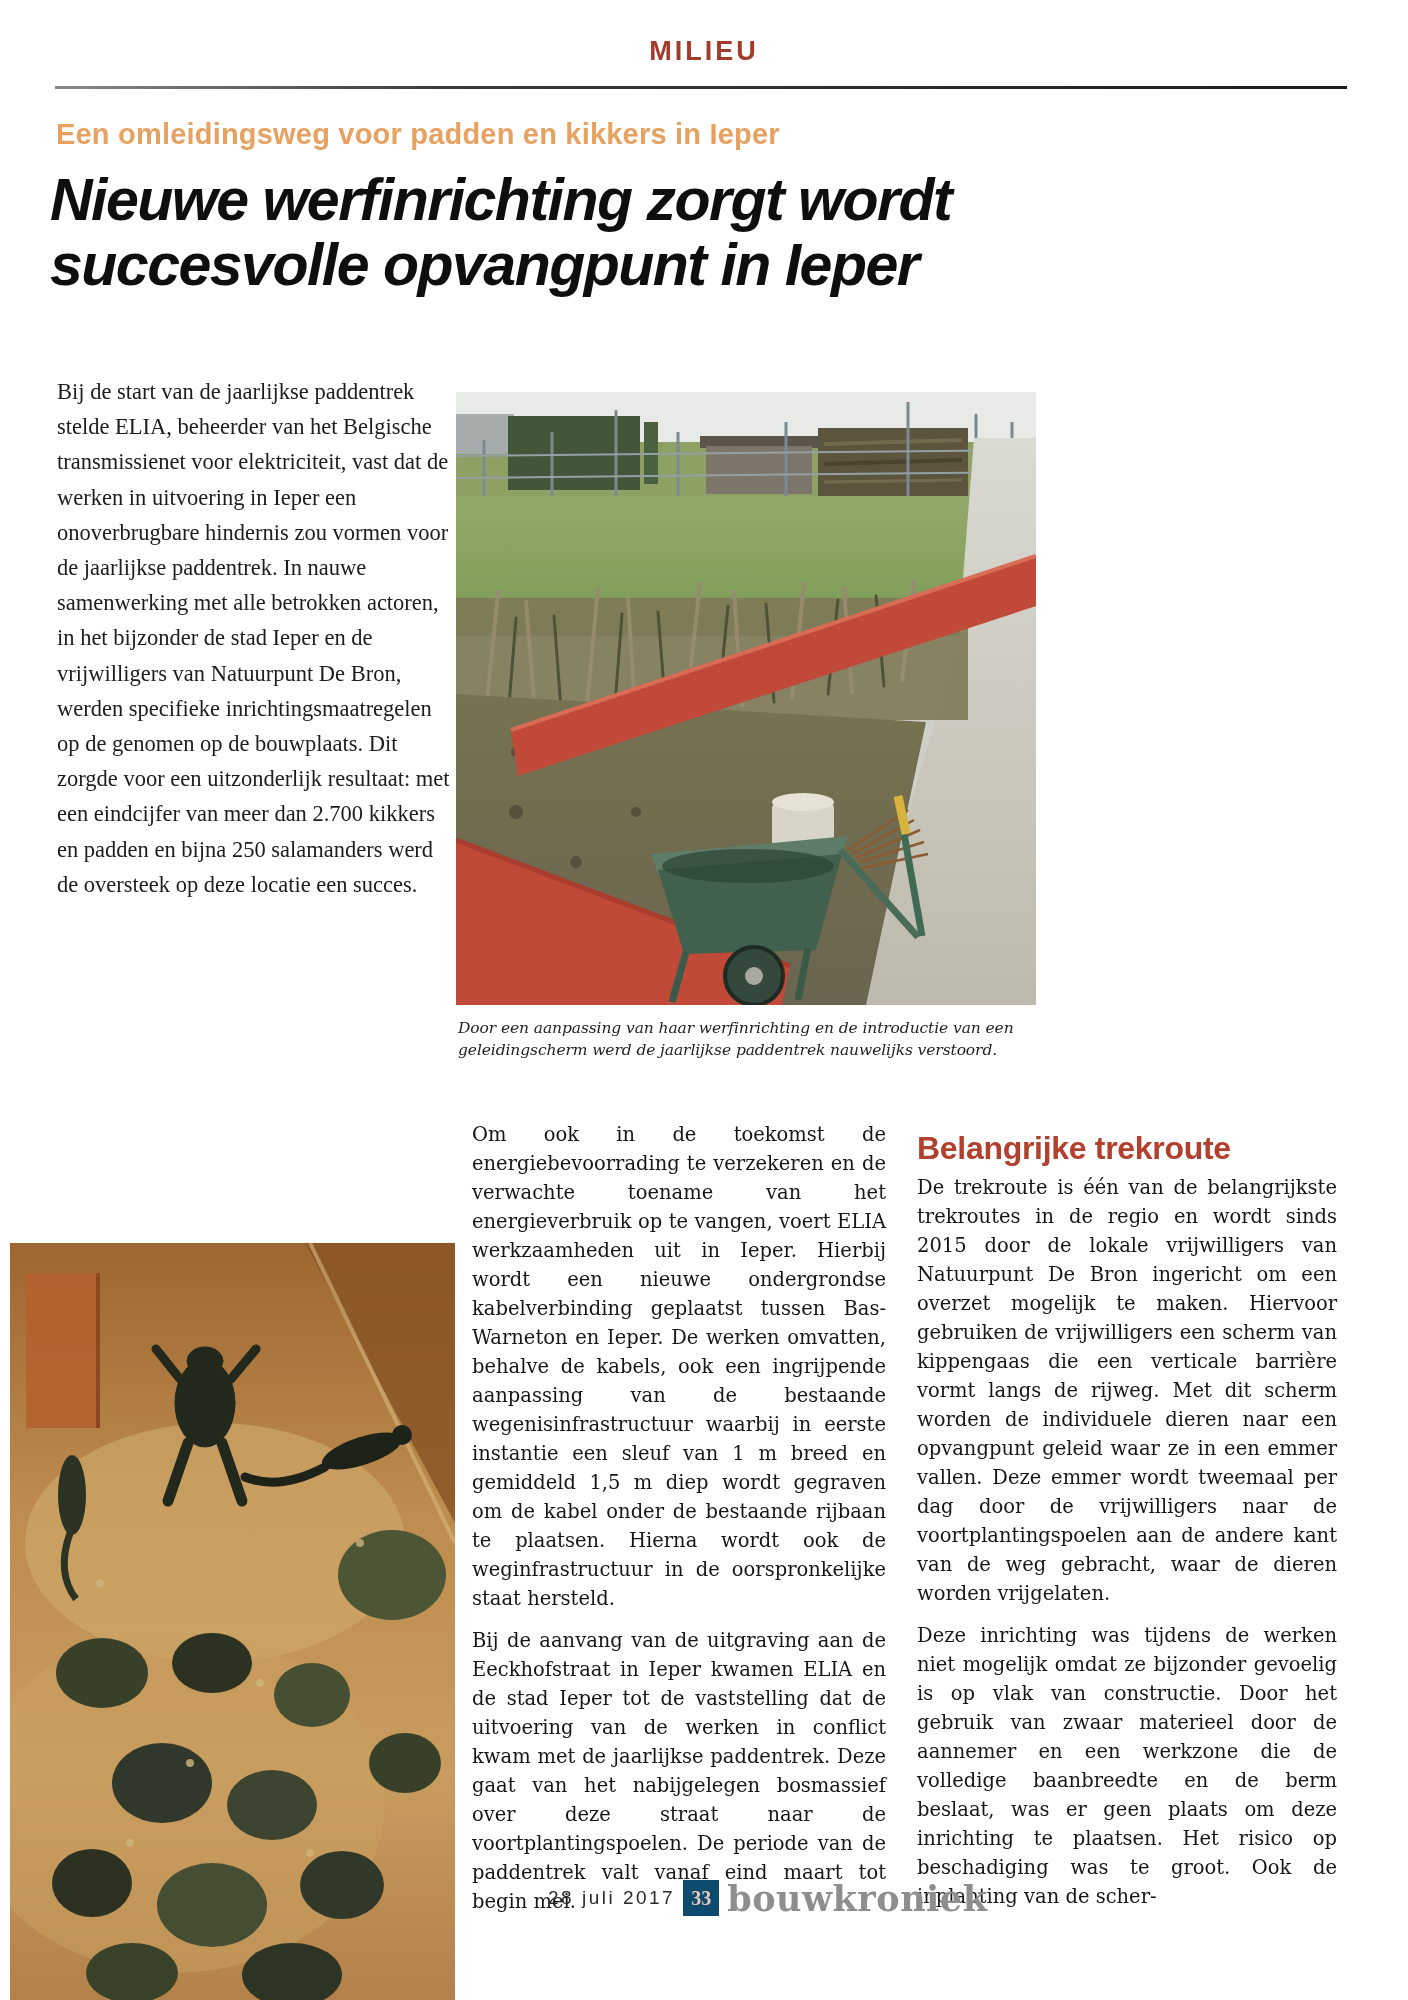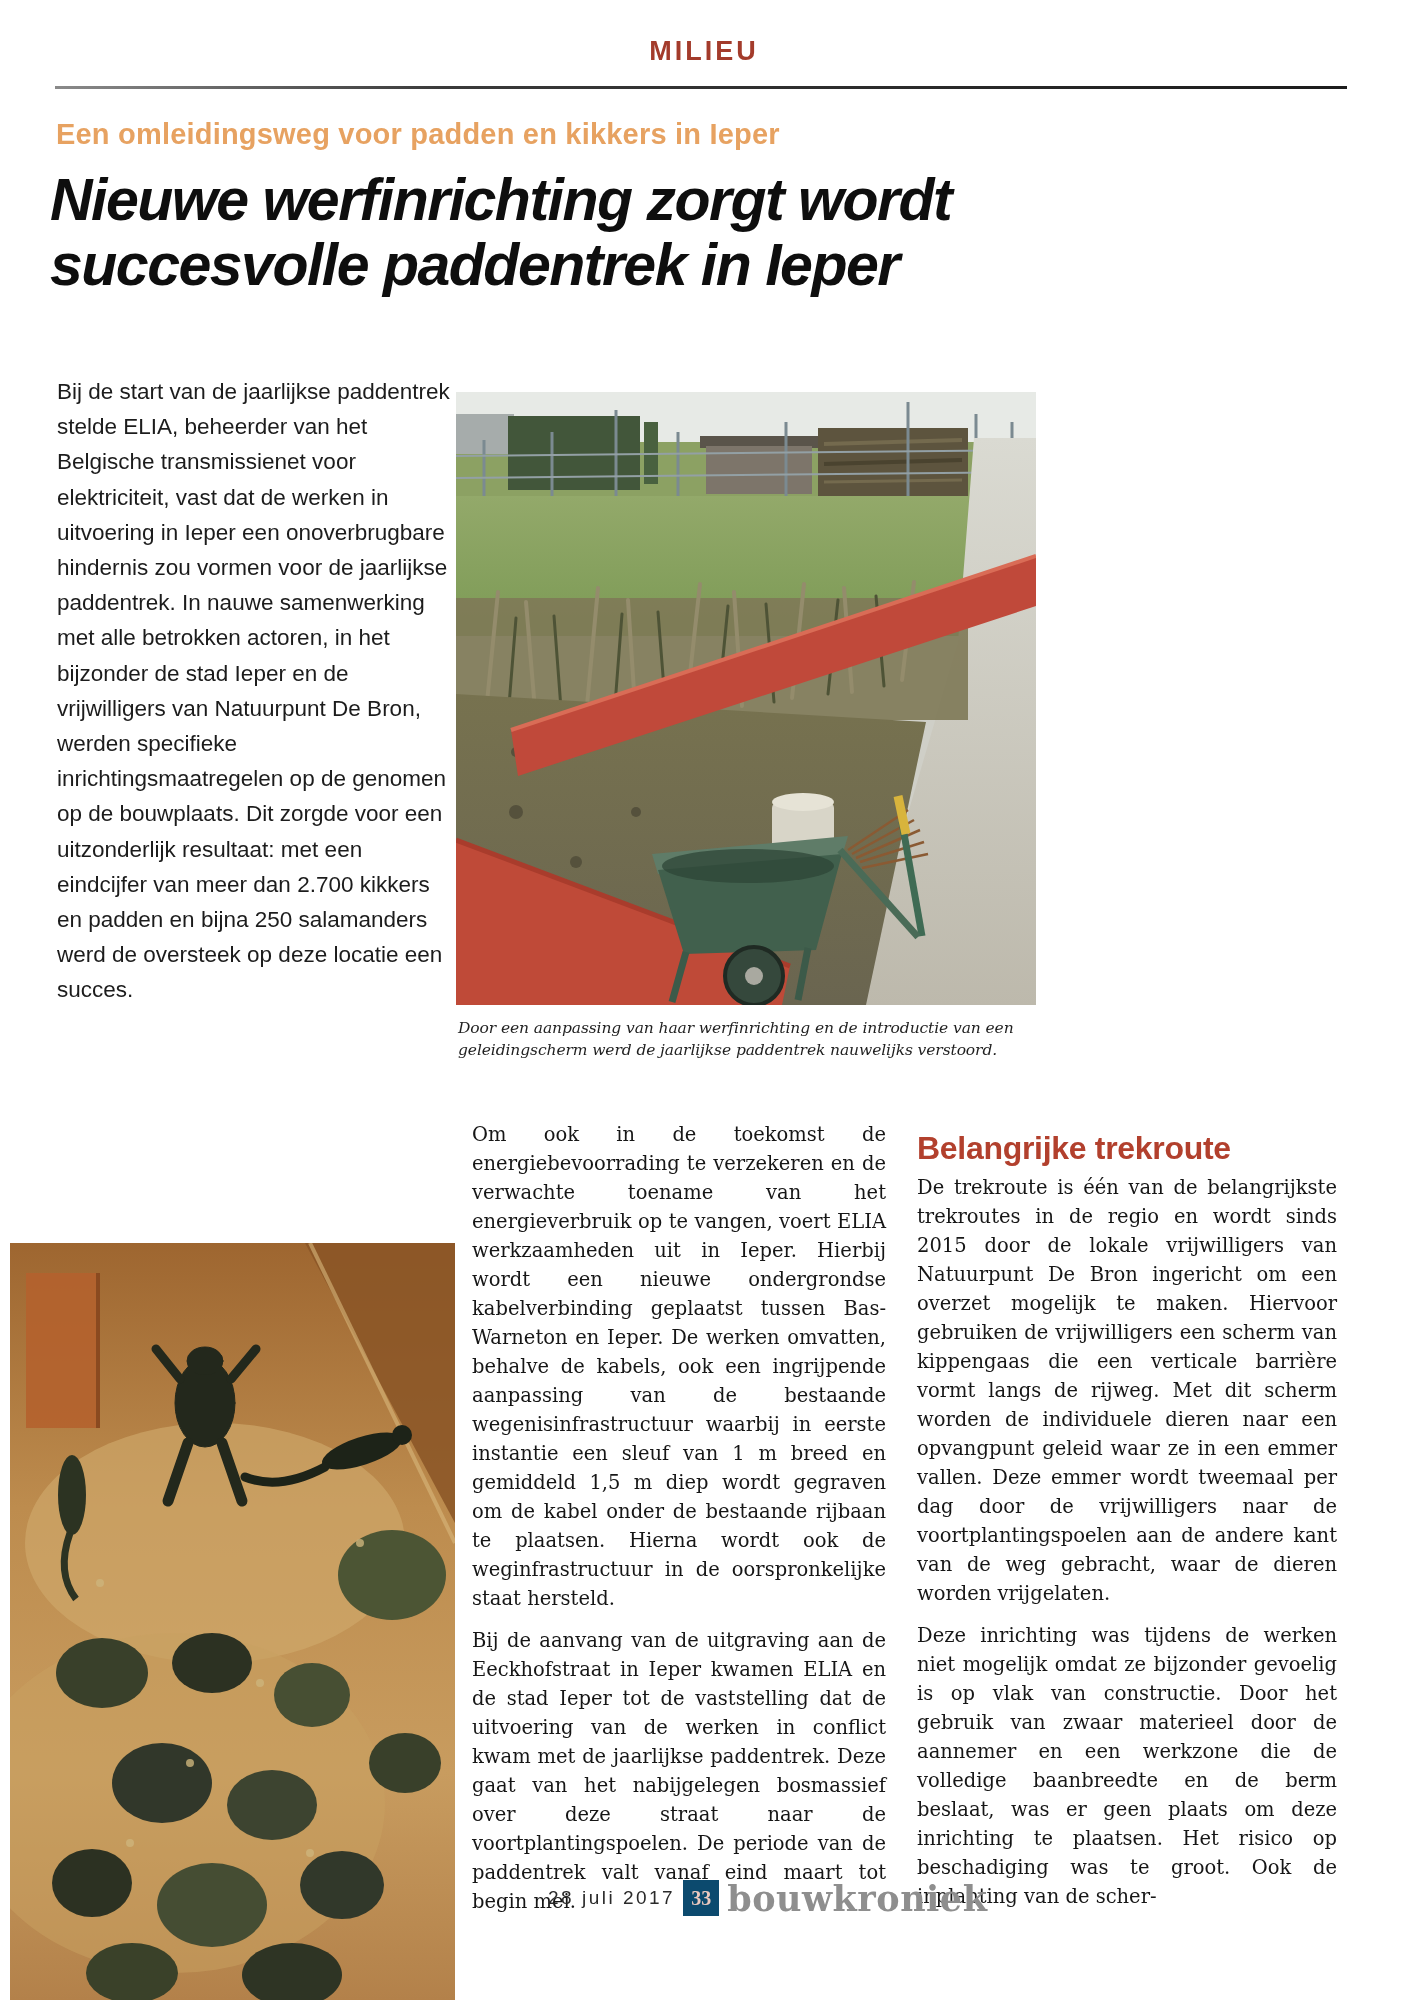--- a/index.html
+++ b/index.html
@@ -21,21 +21,21 @@
     font-size:29px;font-weight:bold;color:#e7a261;letter-spacing:0.2px;
   }
   .headline{
     position:absolute;top:168px;left:50px;width:1200px;
     font-size:59px;line-height:65px;font-weight:bold;font-style:italic;
     letter-spacing:-1.5px;color:#0e0e0e;
   }
   .intro{
     position:absolute;top:374px;left:57px;width:394px;
     font-size:22.5px;line-height:35.2px;color:#1c1c1c;
-    font-family:Liberation Sans, sans-serif;
+    font-family:Liberation Serif, serif;
   }
   .main-photo{
     position:absolute;top:392px;left:456px;width:580px;height:613px;
     overflow:hidden;background:#cfcfc7;
   }
   .caption{
     position:absolute;top:1018px;left:458px;width:592px;
     font-family:"DejaVu Serif",serif;font-style:italic;
     font-size:15.5px;line-height:21.5px;color:#1f1f1f;letter-spacing:-0.1px;
   }
@@ -77,21 +77,21 @@
 
 <div class="page">
 
   <div class="masthead">MILIEU</div>
   <div class="rule"></div>
 
   <div class="kicker">Een omleidingsweg voor padden en kikkers in Ieper</div>
 
   <div class="headline">
     <span>Nieuwe werfinrichting zorgt wordt</span><br>
-    <span>succesvolle paddentrek in Ieper</span>
+    <span>succesvolle opvangpunt in Ieper</span>
   </div>
 
   <div class="intro">Bij de start van de jaarlijkse paddentrek stelde ELIA, beheerder van het Belgische transmissienet voor elektriciteit, vast dat de werken in uitvoering in Ieper een onoverbrugbare hindernis zou vormen voor de jaarlijkse paddentrek. In nauwe samenwerking met alle betrokken actoren, in het bijzonder de stad Ieper en de vrijwilligers van Natuurpunt De Bron, werden specifieke inrichtingsmaatregelen op de genomen op de bouwplaats. Dit zorgde voor een uitzonderlijk resultaat: met een eindcijfer van meer dan 2.700 kikkers en padden en bijna 250 salamanders werd de oversteek op deze locatie een succes.</div>
 
   <div class="main-photo">
     <svg width="580" height="613" viewBox="0 0 580 613" xmlns="http://www.w3.org/2000/svg">
       <defs>
         <linearGradient id="gGrass" x1="0" y1="0" x2="0" y2="1">
           <stop offset="0" stop-color="#93a96a"></stop>
             <stop offset="1" stop-color="#7c9a55"></stop>

